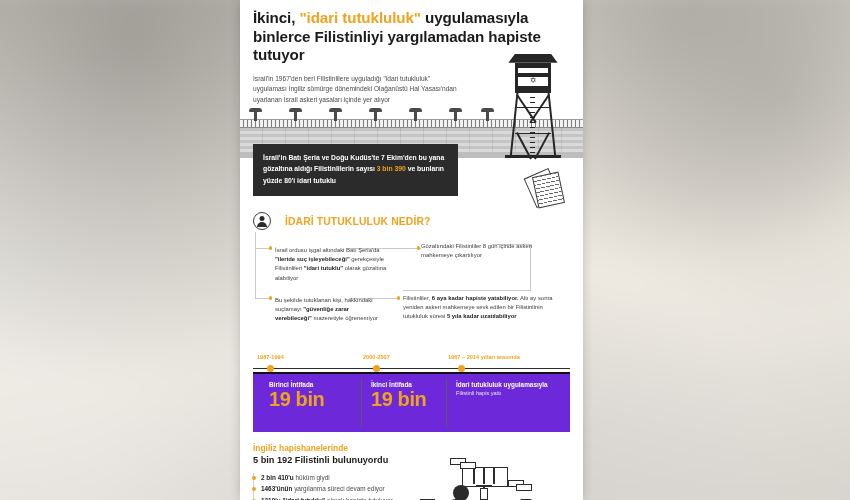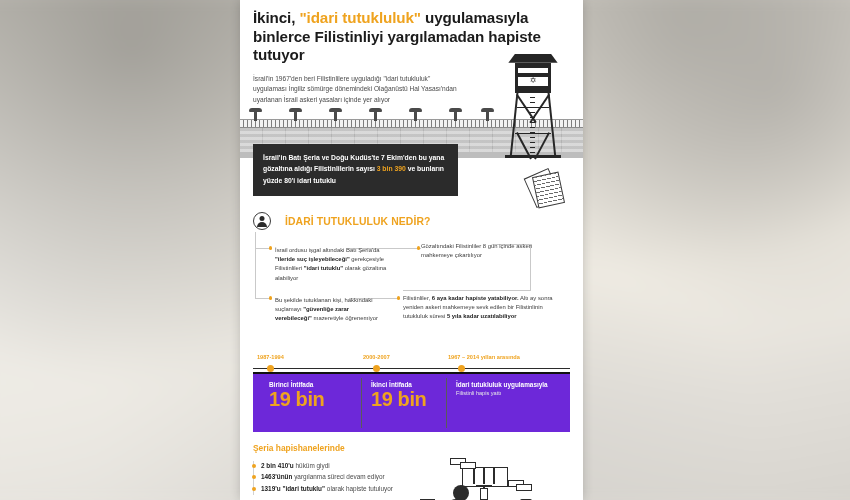--- a/index.html
+++ b/index.html
@@ -241,21 +241,22 @@
       <div class="cap">İkinci İntifada</div>
       <div class="big">19 bin</div>
     </div>
     <div class="scol" style="left:203px">
       <div class="cap">İdari tutukluluk uygulamasıyla</div>
       <div class="sub">Filistinli hapis yattı</div>
     </div>
   </div>
 
   <div class="btm">
-    <p class="kc">Şeria hapishanelerinde</p>
+    <p class="kc">İngiliz hapishanelerinde</p>
+    <p class="kb">5 bin 192 Filistinli bulunuyordu</p>
     <ul class="blist">
       <li><b>2 bin 410'u</b><span> hüküm giydi</span></li>
       <li><b>1463'ünün</b><span> yargılanma süreci devam ediyor</span></li>
       <li><b>1319'u "idari tutuklu"</b><span> olarak hapiste tutuluyor</span></li>
     </ul>
 
     <div class="illus">
       <div class="win" style="left:42px;top:12px;width:44px;height:18px"></div>
       <i style="left:53px;top:13px;width:1.6px;height:16px"></i>
       <i style="left:63px;top:13px;width:1.6px;height:16px"></i>

